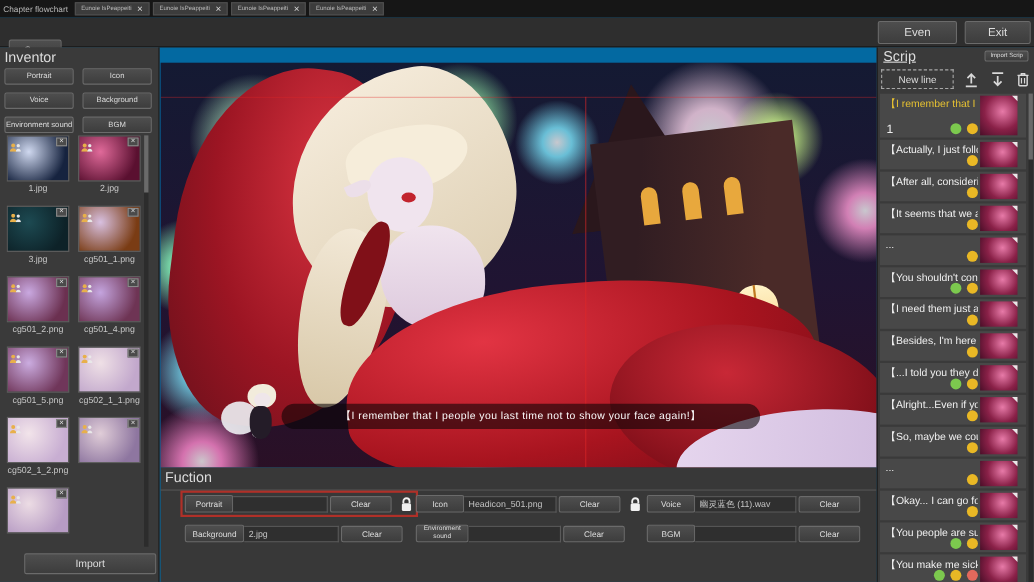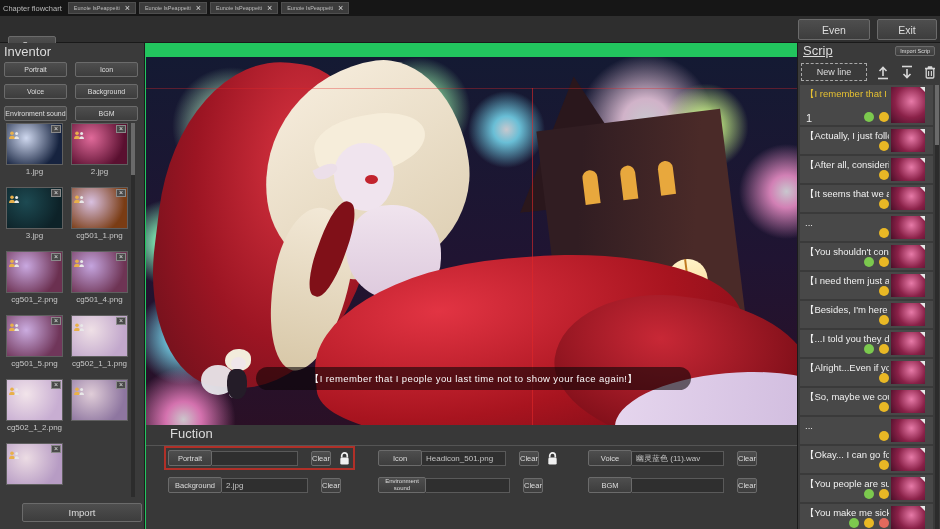--- a/index.html
+++ b/index.html
@@ -1,17 +1,17 @@
 <!DOCTYPE html>
 <html><head>
 <meta charset="utf-8">
 <style>
   html,body{margin:0;padding:0;background:#101010;}
   *{box-sizing:border-box;font-family:"Liberation Sans",sans-serif;}
-  .stage{position:relative;width:940px;height:529px;background:#22c55e;overflow:hidden;color:#ddd;}
+  .stage{position:relative;width:940px;height:529px;background:#0369a1;overflow:hidden;color:#ddd;}
 
   
   .tabstrip{position:absolute;left:0;top:0;width:940px;height:16px;background:#161616;display:flex;align-items:center;}
   .app-title{font-size:7.5px;color:#b8b8b8;margin:0 6px 0 3px;white-space:nowrap;}
   .tab{display:flex;align-items:center;gap:5px;background:#3c3c3c;border:1px solid #4f4f4f;height:12px;padding:0 5px;margin-right:3px;}
   .tab-label{font-size:5.5px;color:#bdbdbd;white-space:nowrap;}
   .tab-close{font-size:9px;color:#d8d8d8;line-height:9px;cursor:pointer;}
   .saverow{position:absolute;left:0;top:16px;width:940px;height:27px;background:#2e2e2e;border-bottom:1px solid #191919;}
   .btn{display:inline-flex;align-items:center;justify-content:center;background:linear-gradient(#4e4e4e,#3d3d3d);border:1px solid #6b6b6b;border-radius:2px;color:#dedede;cursor:pointer;}
   .save-btn{position:absolute;left:8px;top:20px;width:48px;height:18px;font-size:8.5px;}
@@ -59,30 +59,30 @@
   .dlg-bar{left:110px;top:310px;width:435px;height:23px;background:rgba(8,4,6,.58);border-radius:12px;color:#fafafa;font-size:9.5px;line-height:23px;text-align:center;letter-spacing:.4px;white-space:nowrap;overflow:hidden;}
   .avatar{left:55px;top:292px;width:60px;height:62px;}
   .avatar .bub{left:0;top:16px;width:34px;height:30px;background:rgba(235,235,240,.92);border-radius:50%;}
   .avatar .bub2{left:28px;top:40px;width:10px;height:9px;background:rgba(235,235,240,.85);border-radius:50%;}
   .avatar .chair{left:24px;top:0;width:26px;height:22px;background:#f2ecdc;border-radius:55% 45% 50% 50%;}
   .avatar .cface{left:30px;top:8px;width:15px;height:13px;background:#efe6ea;border-radius:50%;}
   .avatar .cbody{left:26px;top:20px;width:20px;height:30px;background:#241c28;border-radius:40% 40% 45% 45%;}
 
   
   .func-panel{position:absolute;left:146px;top:425px;width:651px;height:104px;background:#383838;}
-  .func-title{position:absolute;left:4px;top:1px;font-size:13px;color:#dcdcdc;margin-left:20px;}
+  .func-title{position:absolute;left:4px;top:1px;font-size:13px;color:#dcdcdc;}
   .func-div{position:absolute;left:0;top:20px;width:651px;height:1px;background:#555;}
   .fcol{position:absolute;top:25px;display:flex;flex-direction:column;gap:11px;}
   .fcol1{left:22px;} .fcol2{left:232px;} .fcol3{left:442px;}
   .frow{display:flex;align-items:center;}
   .frow.hl{outline:2px solid #b03028;outline-offset:2px;}
   .flabel{min-width:44px;height:16px;font-size:7.5px;padding:0 6px;white-space:nowrap;}
   .flabel.small{font-size:6px;white-space:normal;line-height:1.15;text-align:center;width:48px;padding:0 2px;}
   .fvalue{height:15px;background:#2f2f2f;border:1px solid #5a5a5a;border-left:none;font-size:8px;color:#c4c4c4;padding:0 4px;display:inline-flex;align-items:center;white-space:nowrap;overflow:hidden;}
-  .clear{height:15px;font-size:7.5px;padding:0 0;margin-left:13px;}
+  .clear{height:15px;font-size:7.5px;padding:0 18px;margin-left:2px;}
   .lock{margin-left:7px;display:inline-flex;}
 
   
   .right-panel{position:absolute;left:797px;top:43px;width:143px;height:486px;background:#3a3a3a;border-left:1px solid #1c1c1c;}
   .scrip-title{position:absolute;left:5px;top:0;font-size:13px;color:#dcdcdc;text-decoration:underline;}
   .import-scrip{position:absolute;right:5px;top:3px;height:10px;font-size:5.5px;padding:0 4px;}
   .stoolbar{position:absolute;left:3px;top:18px;width:137px;height:22px;display:flex;align-items:center;}
   .newline-btn{width:74px;height:18px;border:1px dashed #a8a8a8;background:transparent;color:#dcdcdc;font-size:9px;display:flex;align-items:center;justify-content:center;cursor:pointer;}
   .tool-ico{width:18px;height:18px;display:flex;align-items:center;justify-content:center;margin-left:8px;cursor:pointer;}
   .slist{position:absolute;left:2px;top:42px;width:133px;height:444px;display:flex;flex-direction:column;gap:2px;overflow:hidden;}

